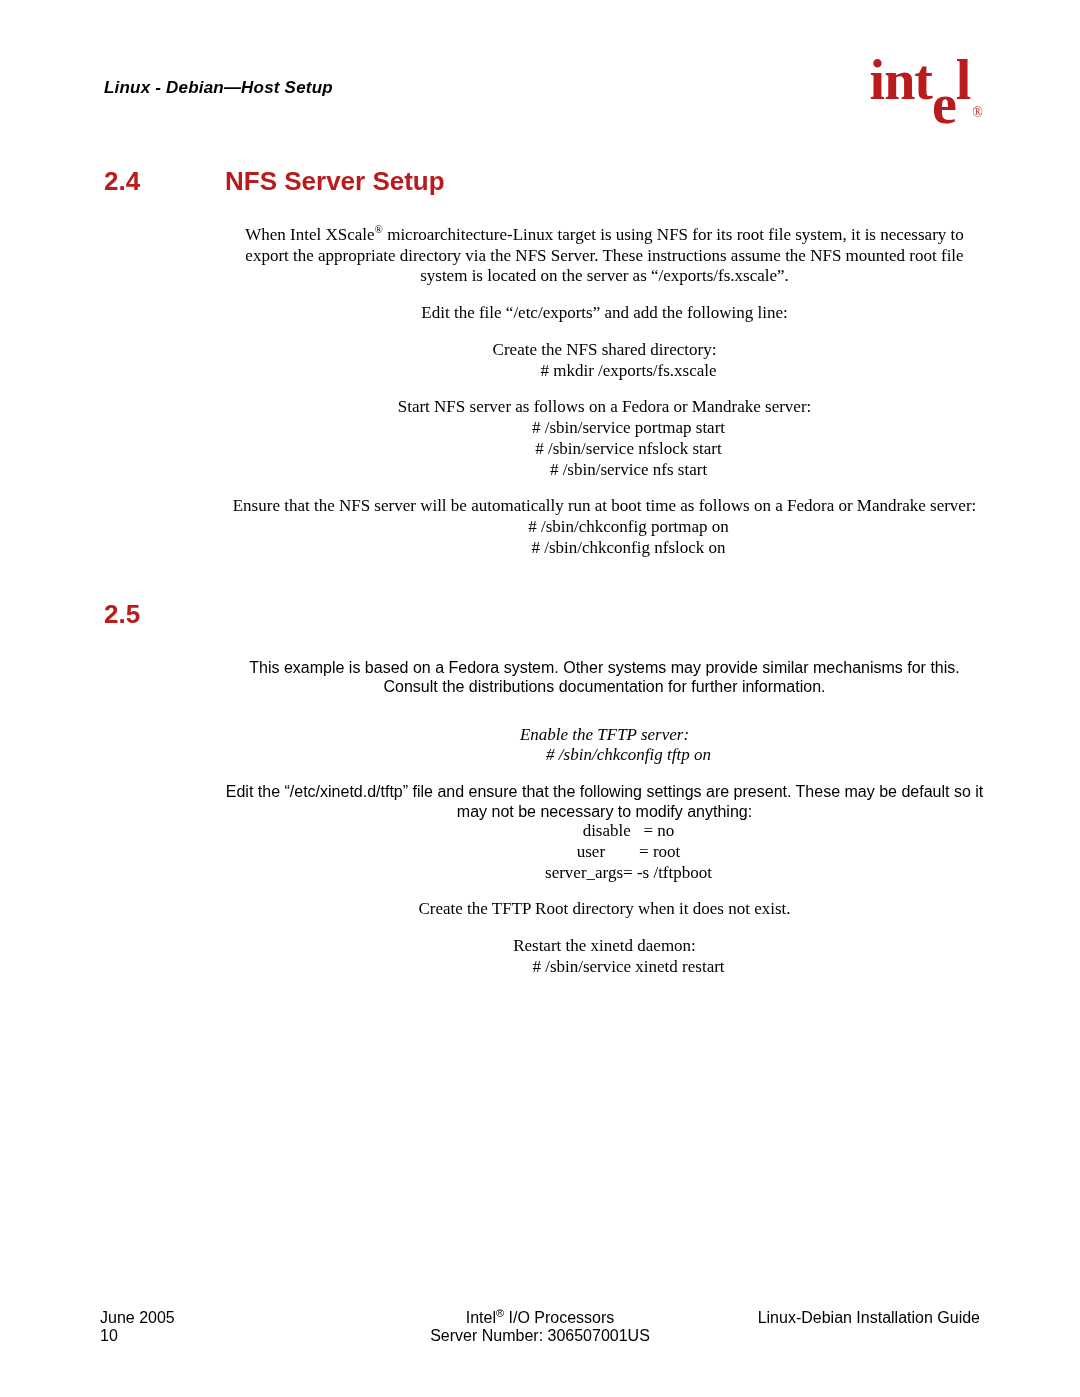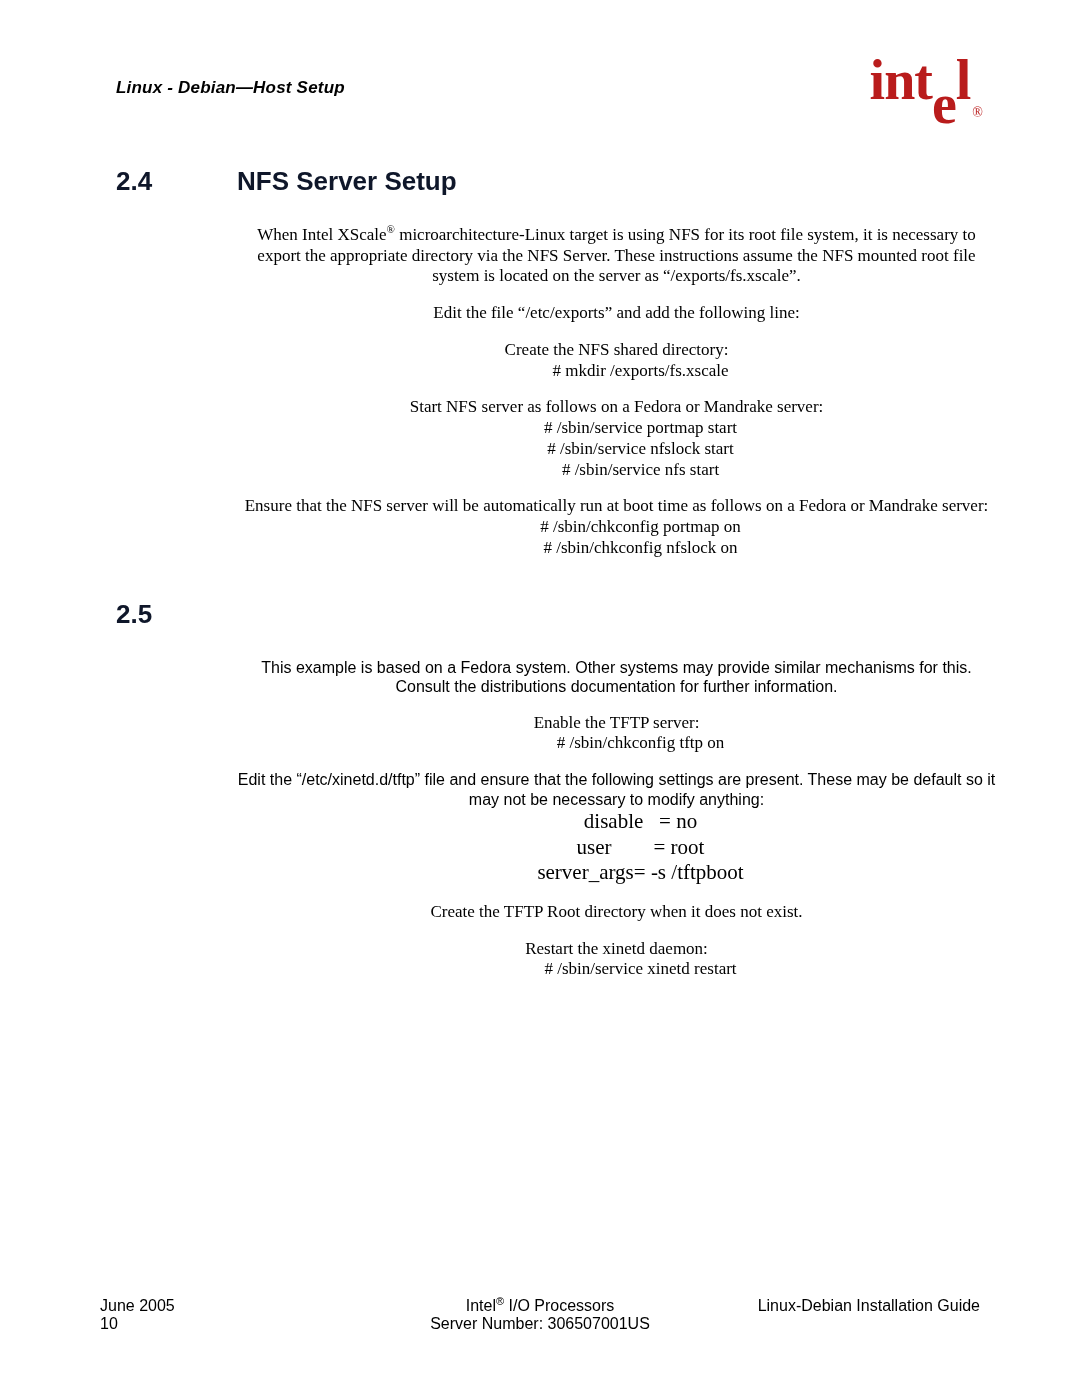--- a/index.html
+++ b/index.html
@@ -6,21 +6,21 @@
   body {
     width: 1080px;
     height: 1397px;
     background: #fff;
     font-family: "Times New Roman", Times, serif;
     position: relative;
     color: #000;
   }
   .page {
     position: absolute;
-    left: 116px;
+    left: 104px;
     top: 78px;
     width: 880px;
   }
   .running-header {
     font-family: Arial, Helvetica, sans-serif;
     font-style: italic;
     font-weight: bold;
     font-size: 17px;
     letter-spacing: 0.2px;
   }
@@ -40,44 +40,44 @@
   .section {
     margin-top: 60px;
   }
   .section.first { margin-top: 68px; }
   .sec-head {
     display: flex;
     align-items: center;
     font-family: Arial, Helvetica, sans-serif;
     font-weight: bold;
     font-size: 26px;
-    color: #0f172a;
+    color: #b91c1c;
     margin-bottom: 28px;
   }
   .sec-num { width: 121px; flex-shrink: 0; }
   .body-col {
     margin-left: 121px;
     font-size: 17px;
     line-height: 1.22;
   }
   .para { margin-bottom: 16px; text-align: center; }
   .indent { margin-left: 48px; }
   .section-5 .body-col { font-family: Arial, Helvetica, sans-serif; font-size: 16px; }
   .section-5 .body-col .serif-block { font-family: "Times New Roman", Times, serif; font-size: 17px; }
   .sup { vertical-align: super; font-size: 11px; line-height: 0; }
   pre.kv {
     font-family: "Times New Roman", Times, serif;
-    font-size: 21px;
+    font-size: 17px;
     white-space: pre;
     margin-left: 48px;
   }
   .footer {
     position: absolute;
     left: 100px;
-    bottom: 64px;
+    bottom: 52px;
     width: 880px;
     font-family: Arial, Helvetica, sans-serif;
     font-size: 16px;
     display: flex;
     justify-content: flex-start;
   }
   .footer .center { text-align: center; flex: 1; }
   .footer .left, .footer .right { width: 280px; }
   .footer .right { text-align: right; }
 </style>
@@ -121,21 +121,21 @@
     </div>
   </div>
 
   <div class="section section-5" style="margin-top:40px;">
     <div class="sec-head">
       <span class="sec-num">2.5</span>
     </div>
     <div class="body-col">
       <div class="para">This example is based on a Fedora system. Other systems may provide similar mechanisms for this. Consult the distributions documentation for further information.</div>
 
-      <div class="para serif-block" style="margin-top:16px;">
+      <div class="para serif-block" style="margin-top:28px;font-style:italic;">
         <div>Enable the TFTP server:</div>
         <div class="indent"># /sbin/chkconfig tftp on</div>
       </div>
 
       <div class="para">
         <div>Edit the “/etc/xinetd.d/tftp” file and ensure that the following settings are present. These may be default so it may not be necessary to modify anything:</div>
         <pre class="kv">disable   = no
 user        = root
 server_args= -s /tftpboot</pre>
       </div>

